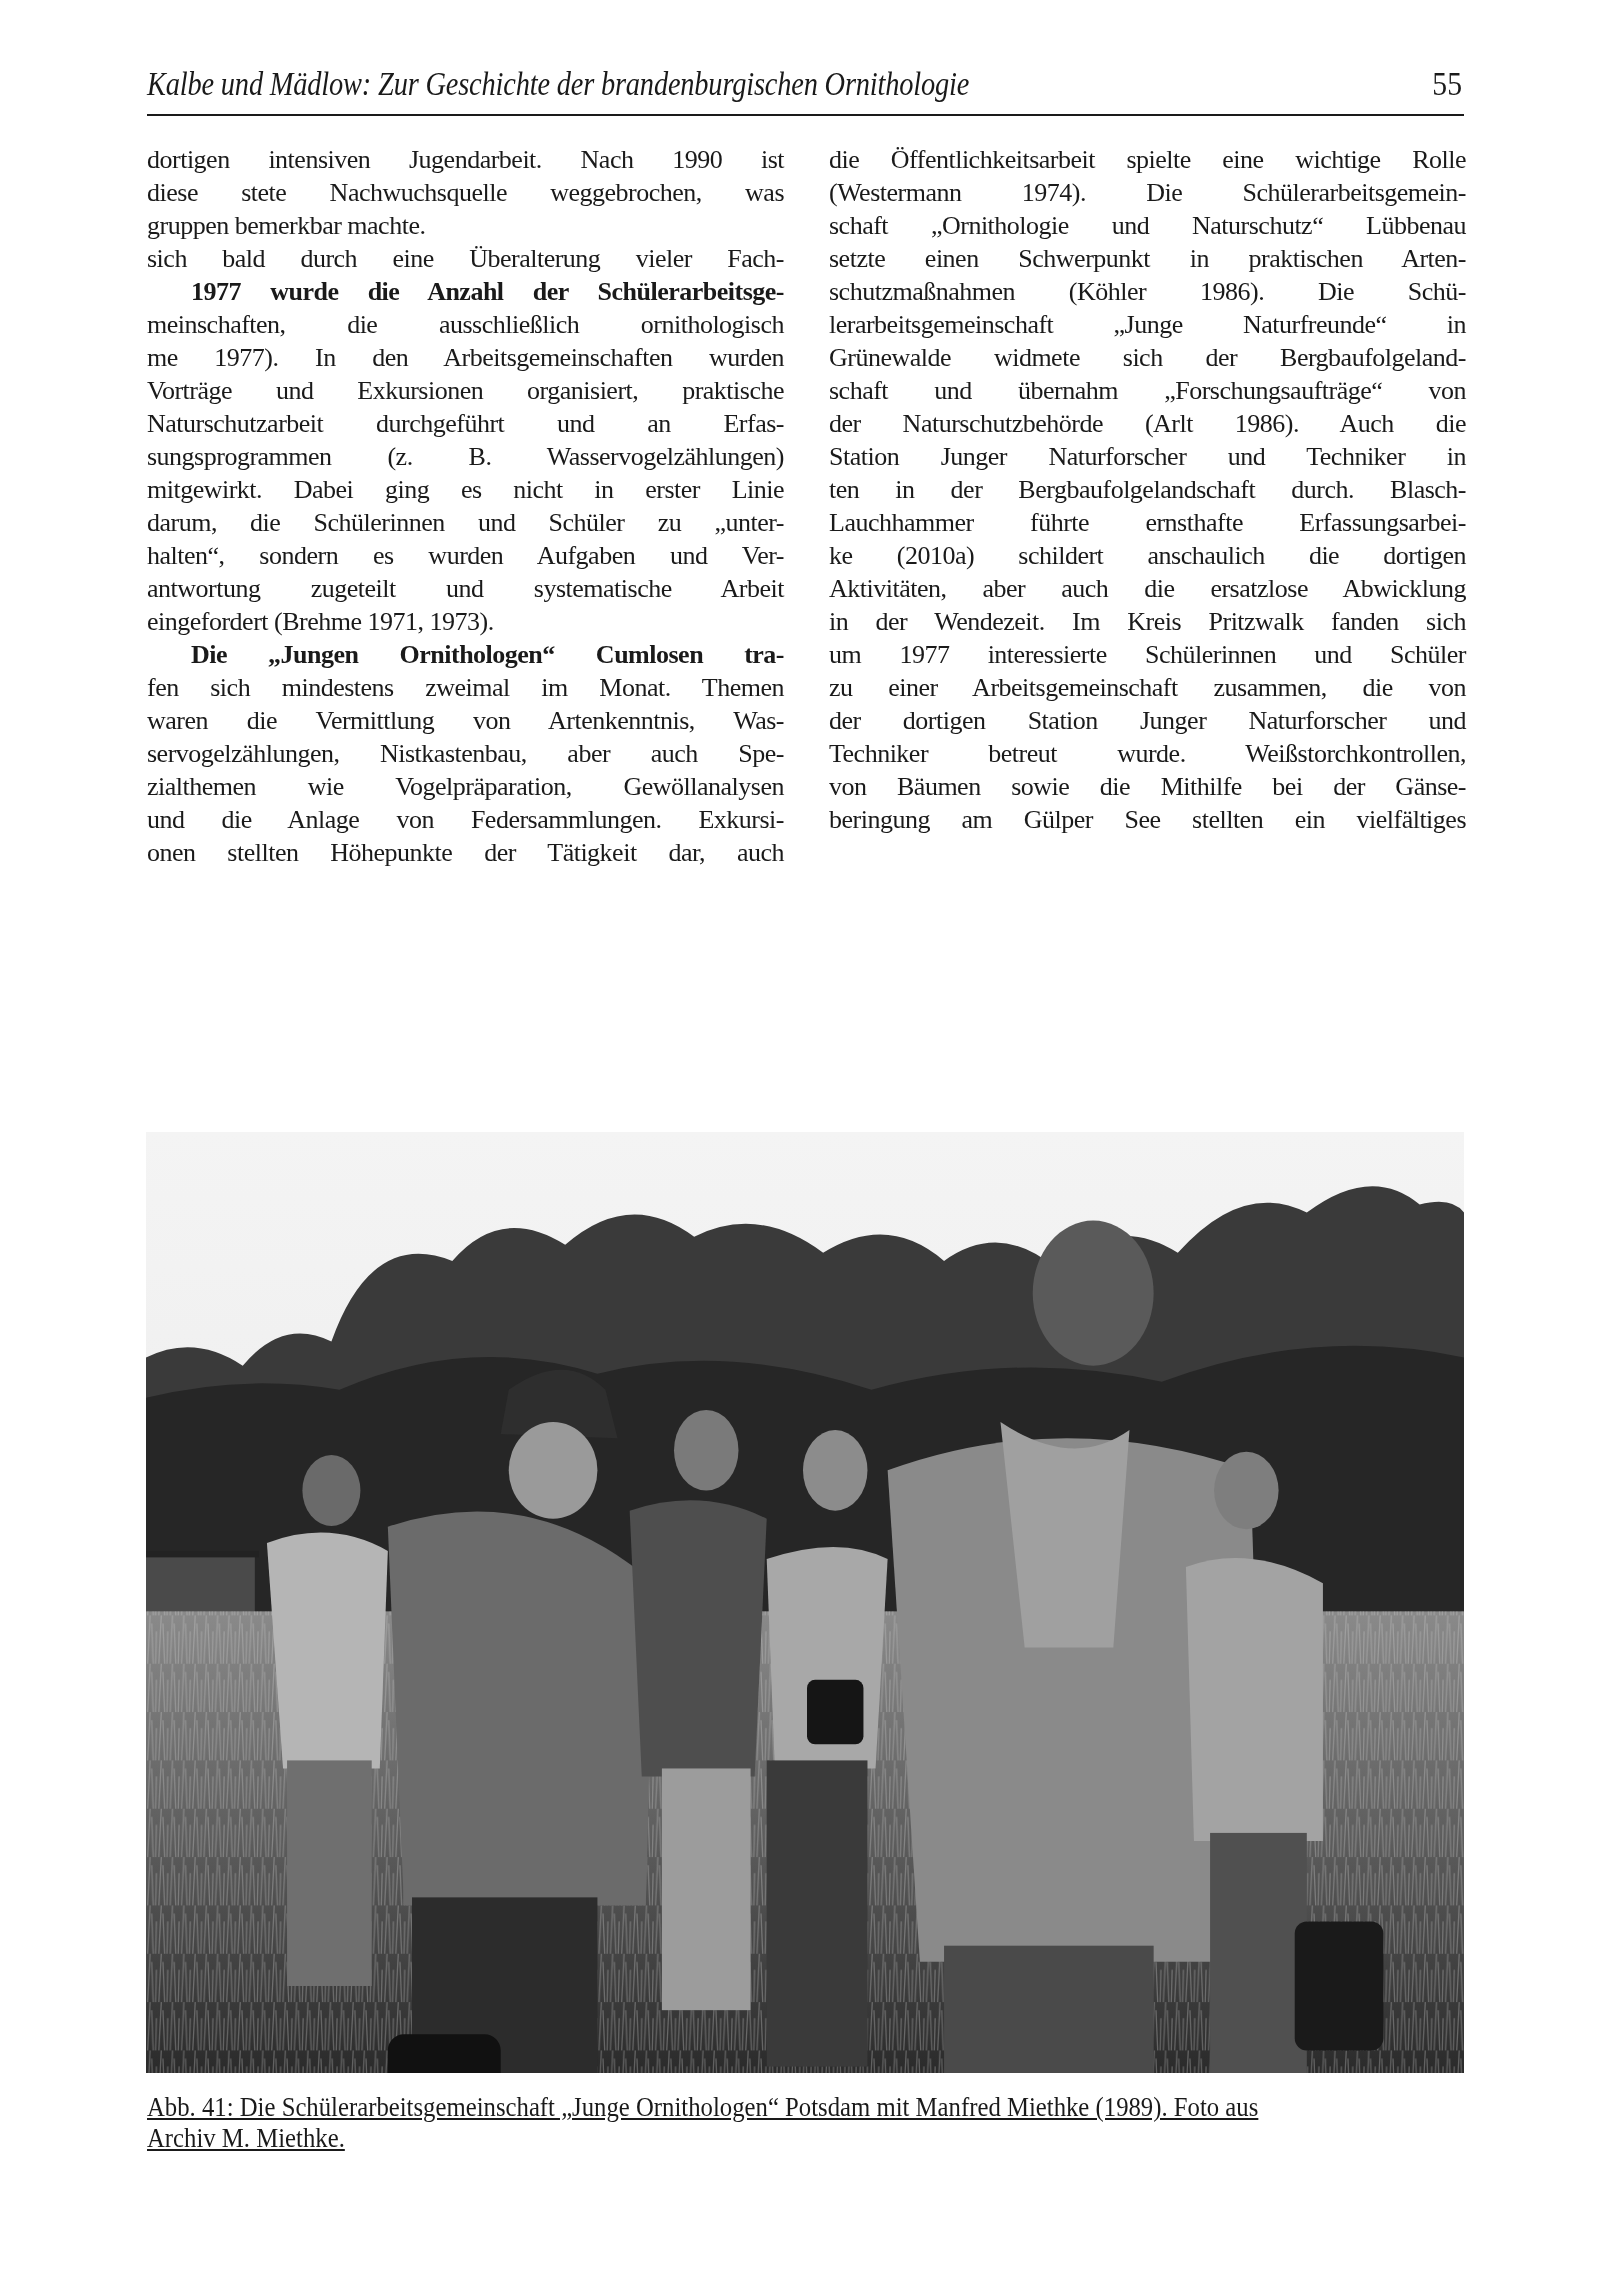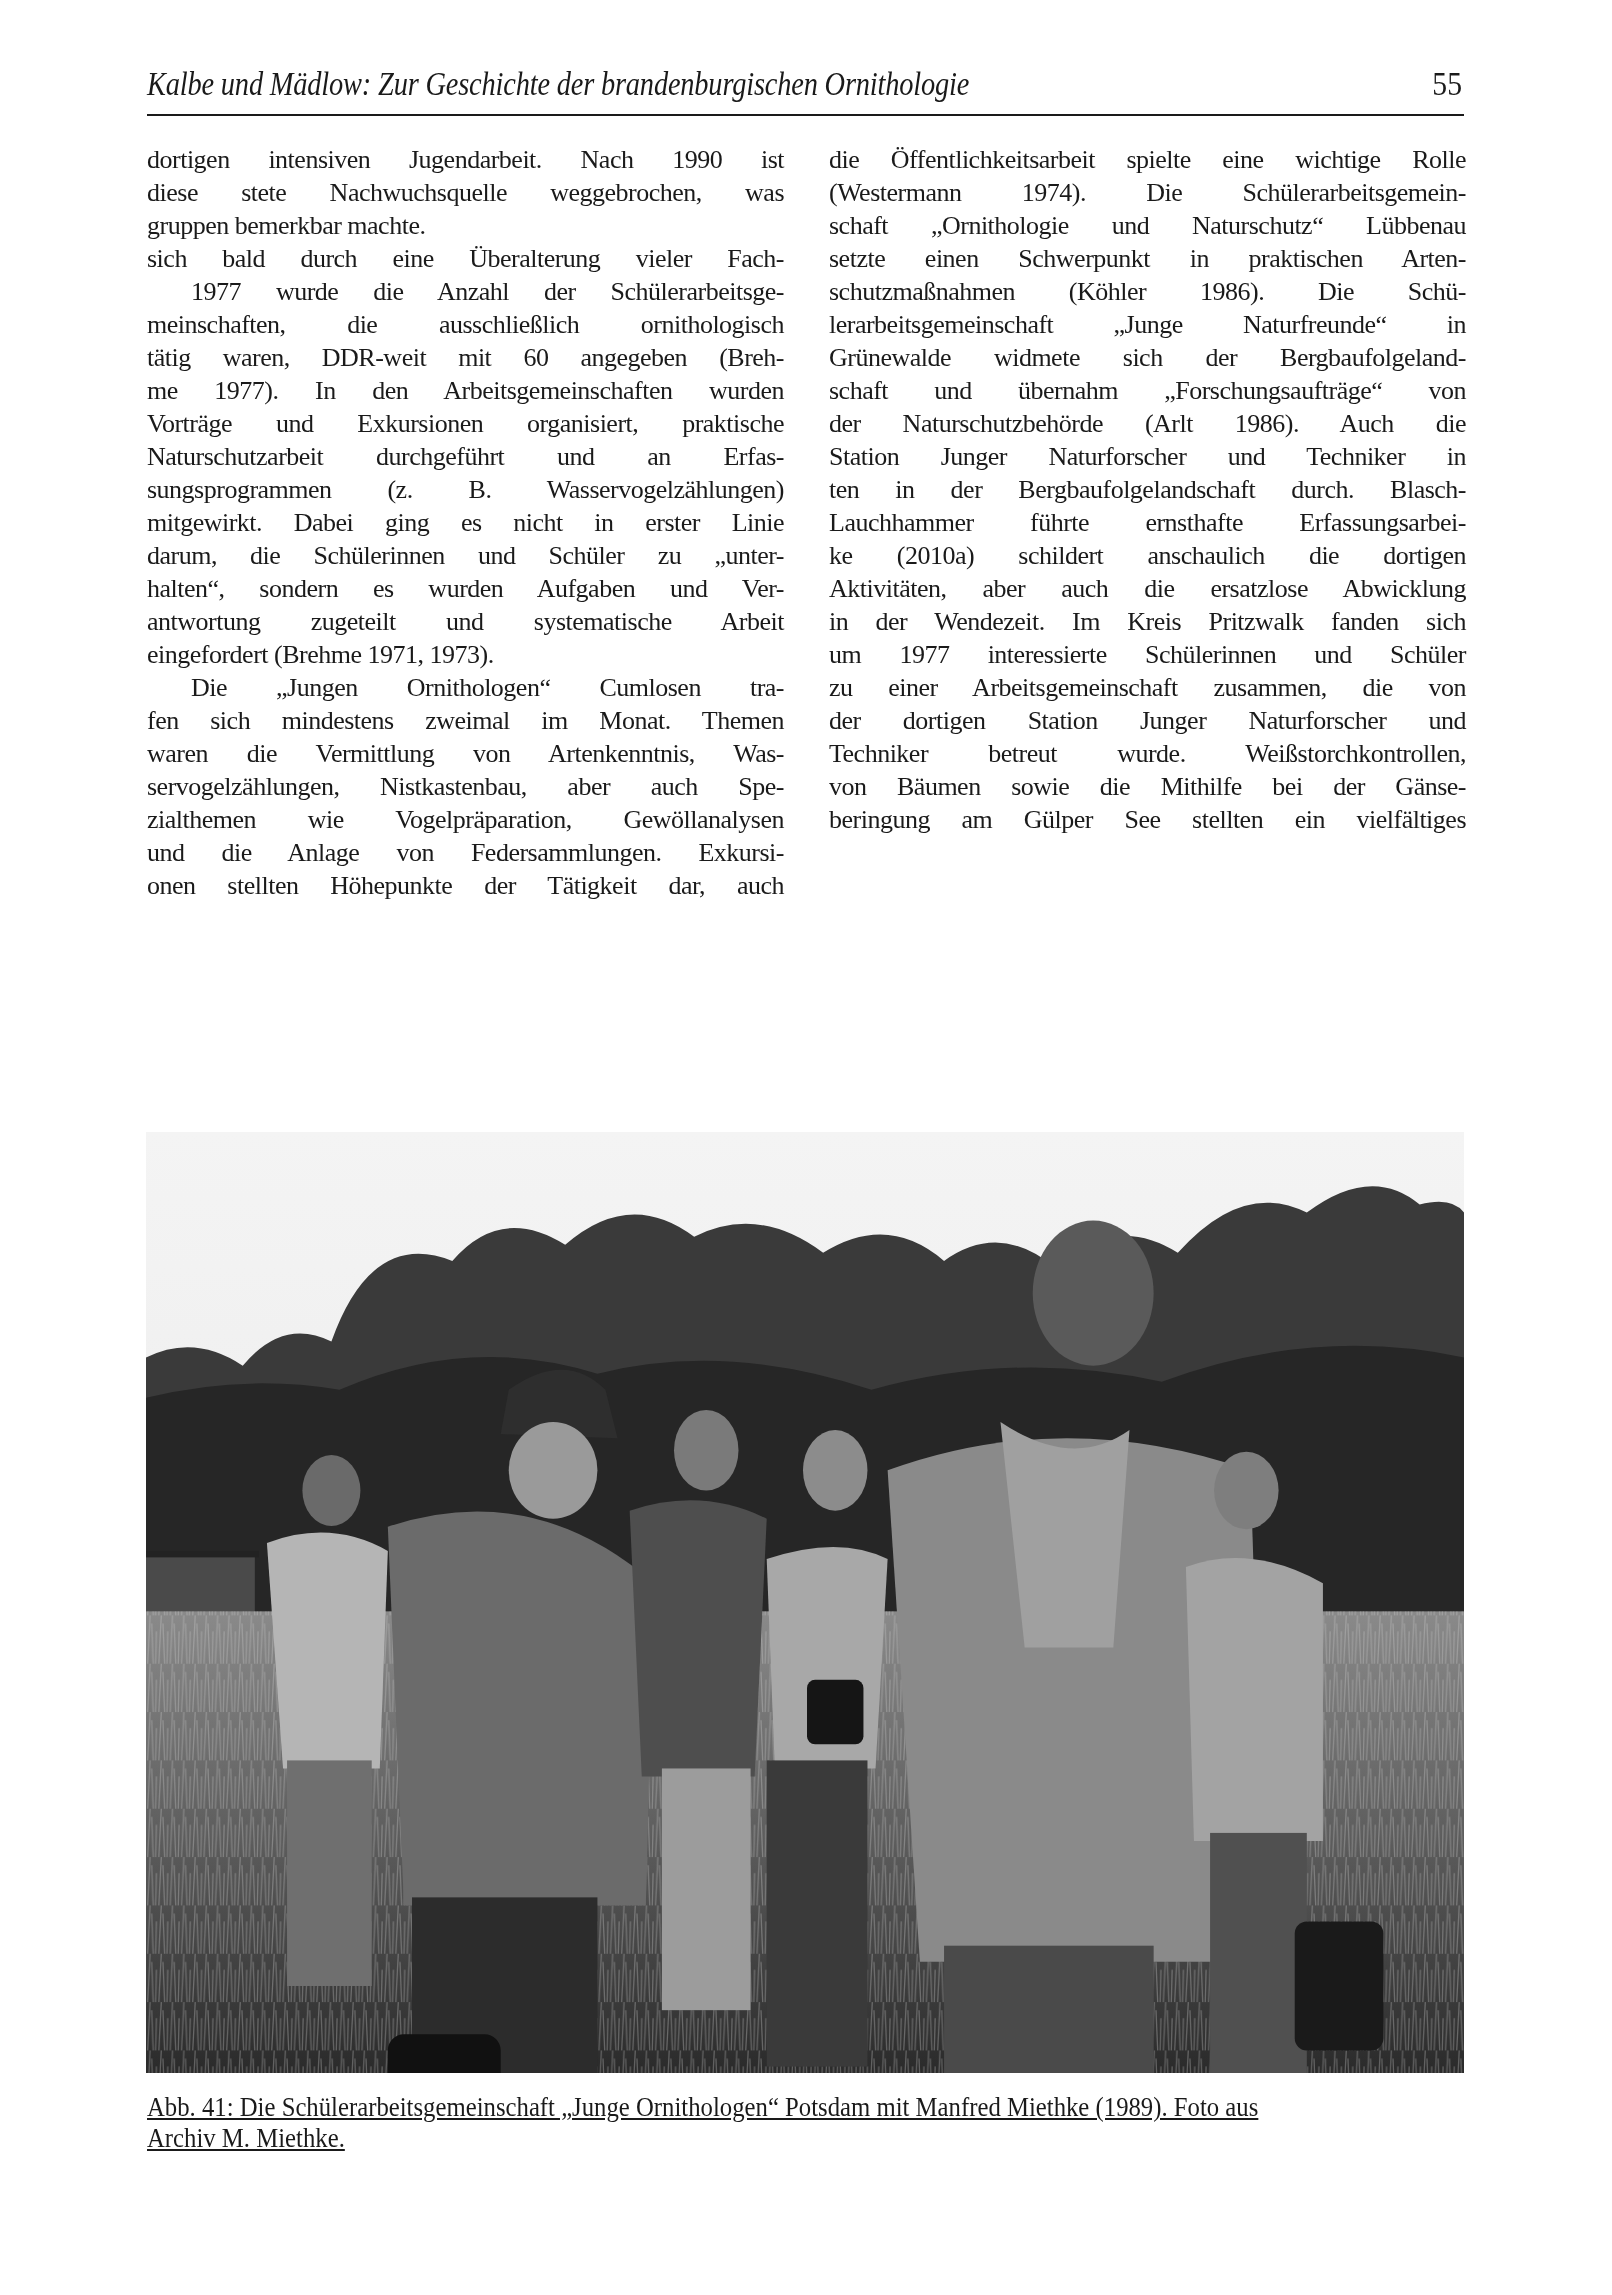--- a/index.html
+++ b/index.html
@@ -9,21 +9,21 @@
   .running-title { position: absolute; left: 0; top: 6.4px; font-style: italic; font-size: 33px;
                    letter-spacing: -0.2px; transform: scaleX(0.86); transform-origin: left center; white-space: nowrap; }
   .page-number { position: absolute; right: 1.6px; top: 6.4px; font-size: 33px; transform: scaleX(0.9); transform-origin: right center; }
   .head-rule { position: absolute; left: 147px; top: 114px; width: 1317px; height: 2.4px; background: #1a1a1a; }
   .column { position: absolute; top: 143px; width: 637px; }
   .col-left { left: 147px; }
   .col-right { left: 829px; }
   .line { display: block; height: 33px; line-height: 33px; font-size: 26px; text-align: justify;
           text-align-last: justify; white-space: nowrap; overflow: visible; letter-spacing: -0.5px; }
   .line.last { text-align-last: left; }
-  .line.indent { padding-left: 44px; }
+  .line.indent { padding-left: 44px; font-weight: bold; }
   .photo { position: absolute; left: 146px; top: 1132px; width: 1318px; height: 941px; background: #d8d8d8; overflow: hidden; }
   .photo svg { display: block; width: 100%; height: 100%; }
   .caption { position: absolute; left: 147px; top: 2092px; width: 1317px; font-size: 26.6px; line-height: 31px; text-decoration: underline; }
   .caption .cap-line { display: block; white-space: nowrap; transform: scaleX(0.93); transform-origin: left center; }
 </style>
 </head>
 <body>
 
 <div class="running-head">
   <span class="running-title">Kalbe und Mädlow: Zur Geschichte der brandenburgischen Ornithologie</span>
@@ -31,21 +31,20 @@
 </div>
 <div class="head-rule"></div>
 
 <div class="column col-left" id="col-left">
     <span class="line">dortigen intensiven Jugendarbeit. Nach 1990 ist</span>
     <span class="line">diese stete Nachwuchsquelle weggebrochen, was</span>
     <span class="line last">gruppen bemerkbar machte.</span>
     <span class="line">sich bald durch eine Überalterung vieler Fach-</span>
     <span class="line indent">1977 wurde die Anzahl der Schülerarbeitsge-</span>
     <span class="line">meinschaften, die ausschließlich ornithologisch</span>
-    <span class="line">tätig waren, DDR-weit mit 60 angegeben (Breh-</span>
     <span class="line">me 1977). In den Arbeitsgemeinschaften wurden</span>
     <span class="line">Vorträge und Exkursionen organisiert, praktische</span>
     <span class="line">Naturschutzarbeit durchgeführt und an Erfas-</span>
     <span class="line">sungsprogrammen (z. B. Wasservogelzählungen)</span>
     <span class="line">mitgewirkt. Dabei ging es nicht in erster Linie</span>
     <span class="line">darum, die Schülerinnen und Schüler zu „unter-</span>
     <span class="line">halten“, sondern es wurden Aufgaben und Ver-</span>
     <span class="line">antwortung zugeteilt und systematische Arbeit</span>
     <span class="line last">eingefordert (Brehme 1971, 1973).</span>
     <span class="line indent">Die „Jungen Ornithologen“ Cumlosen tra-</span>

